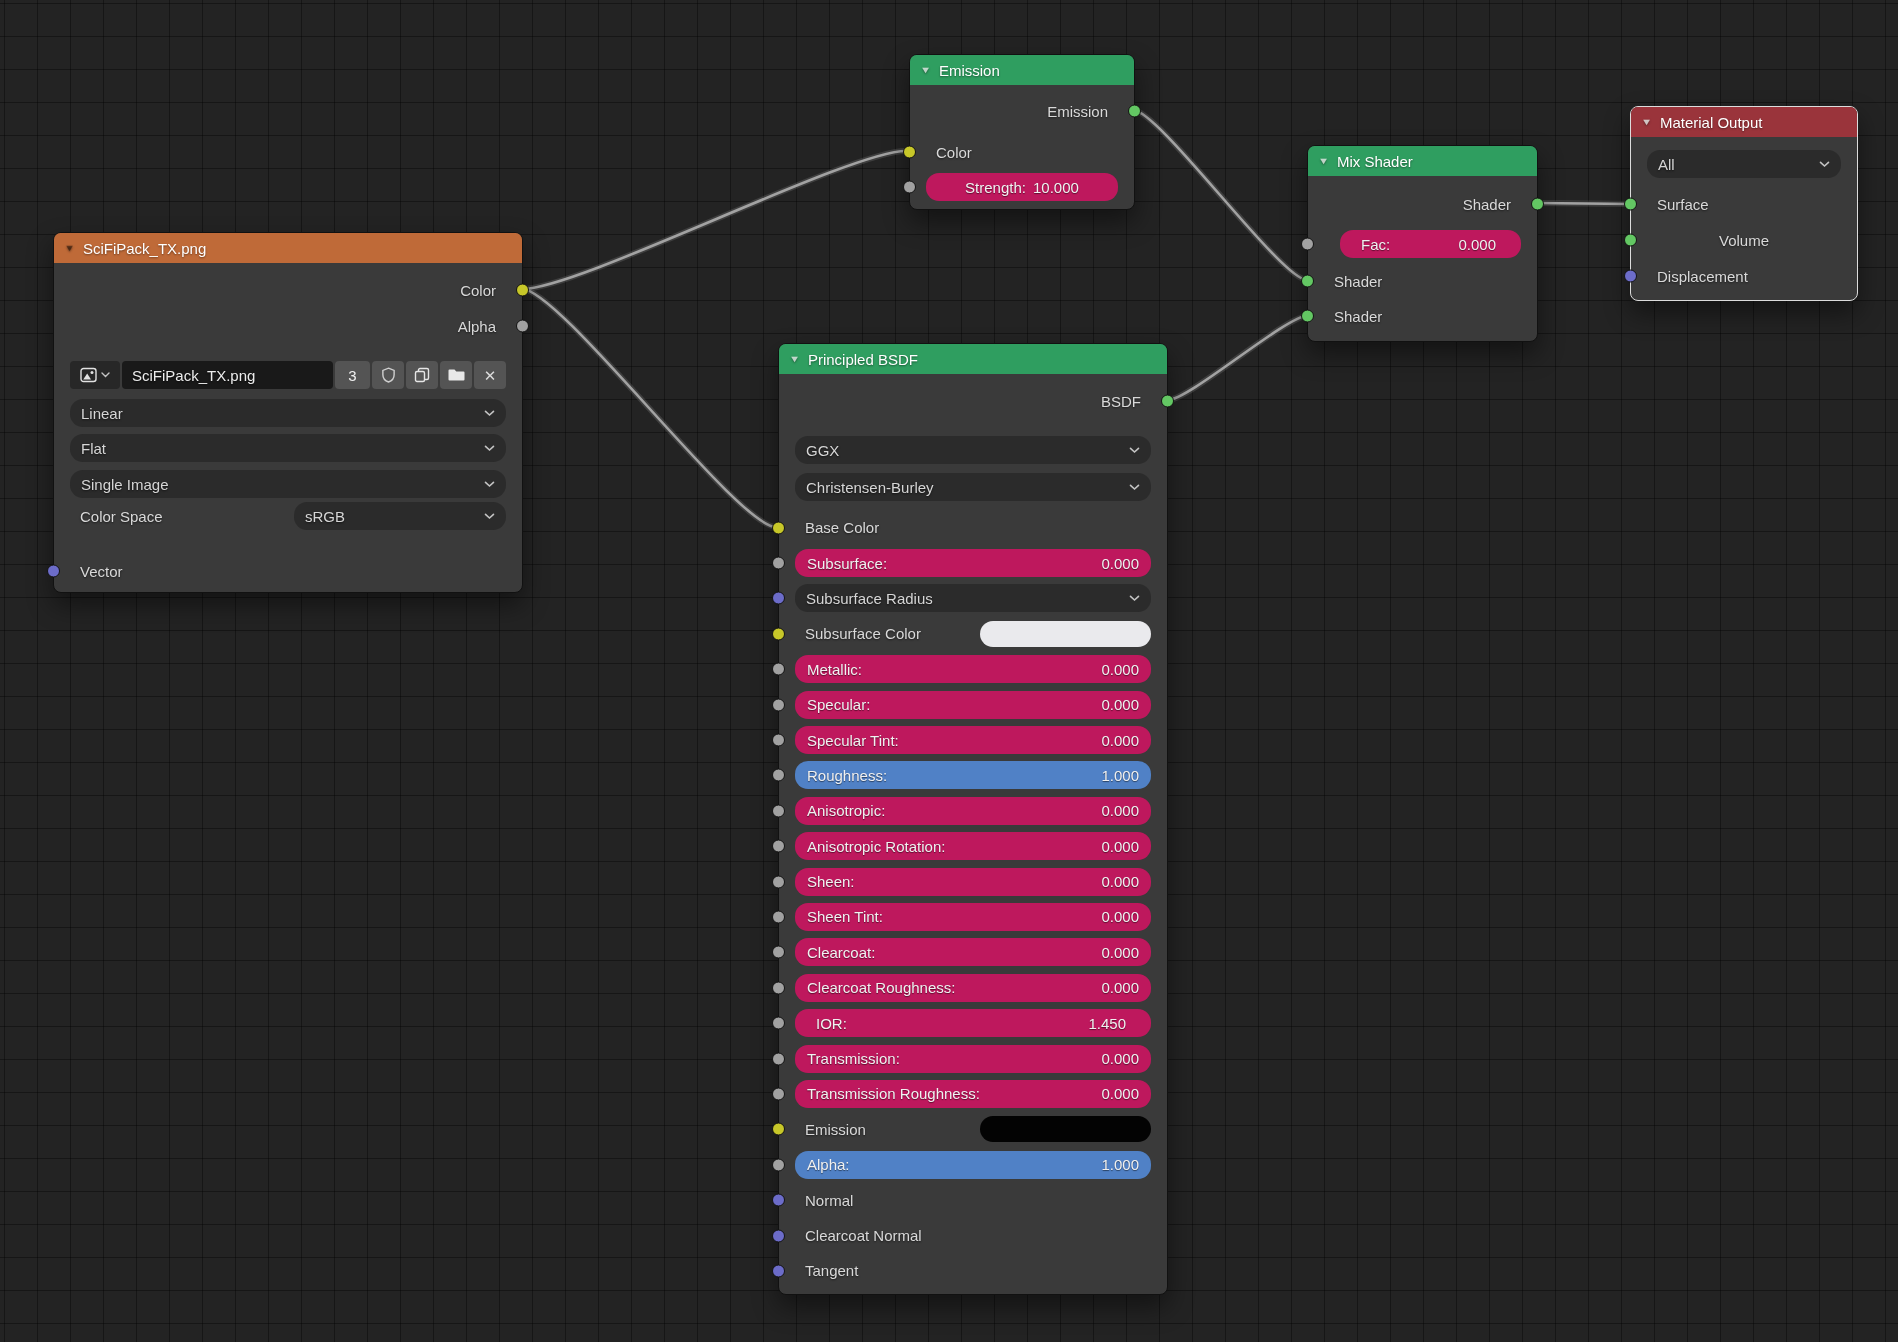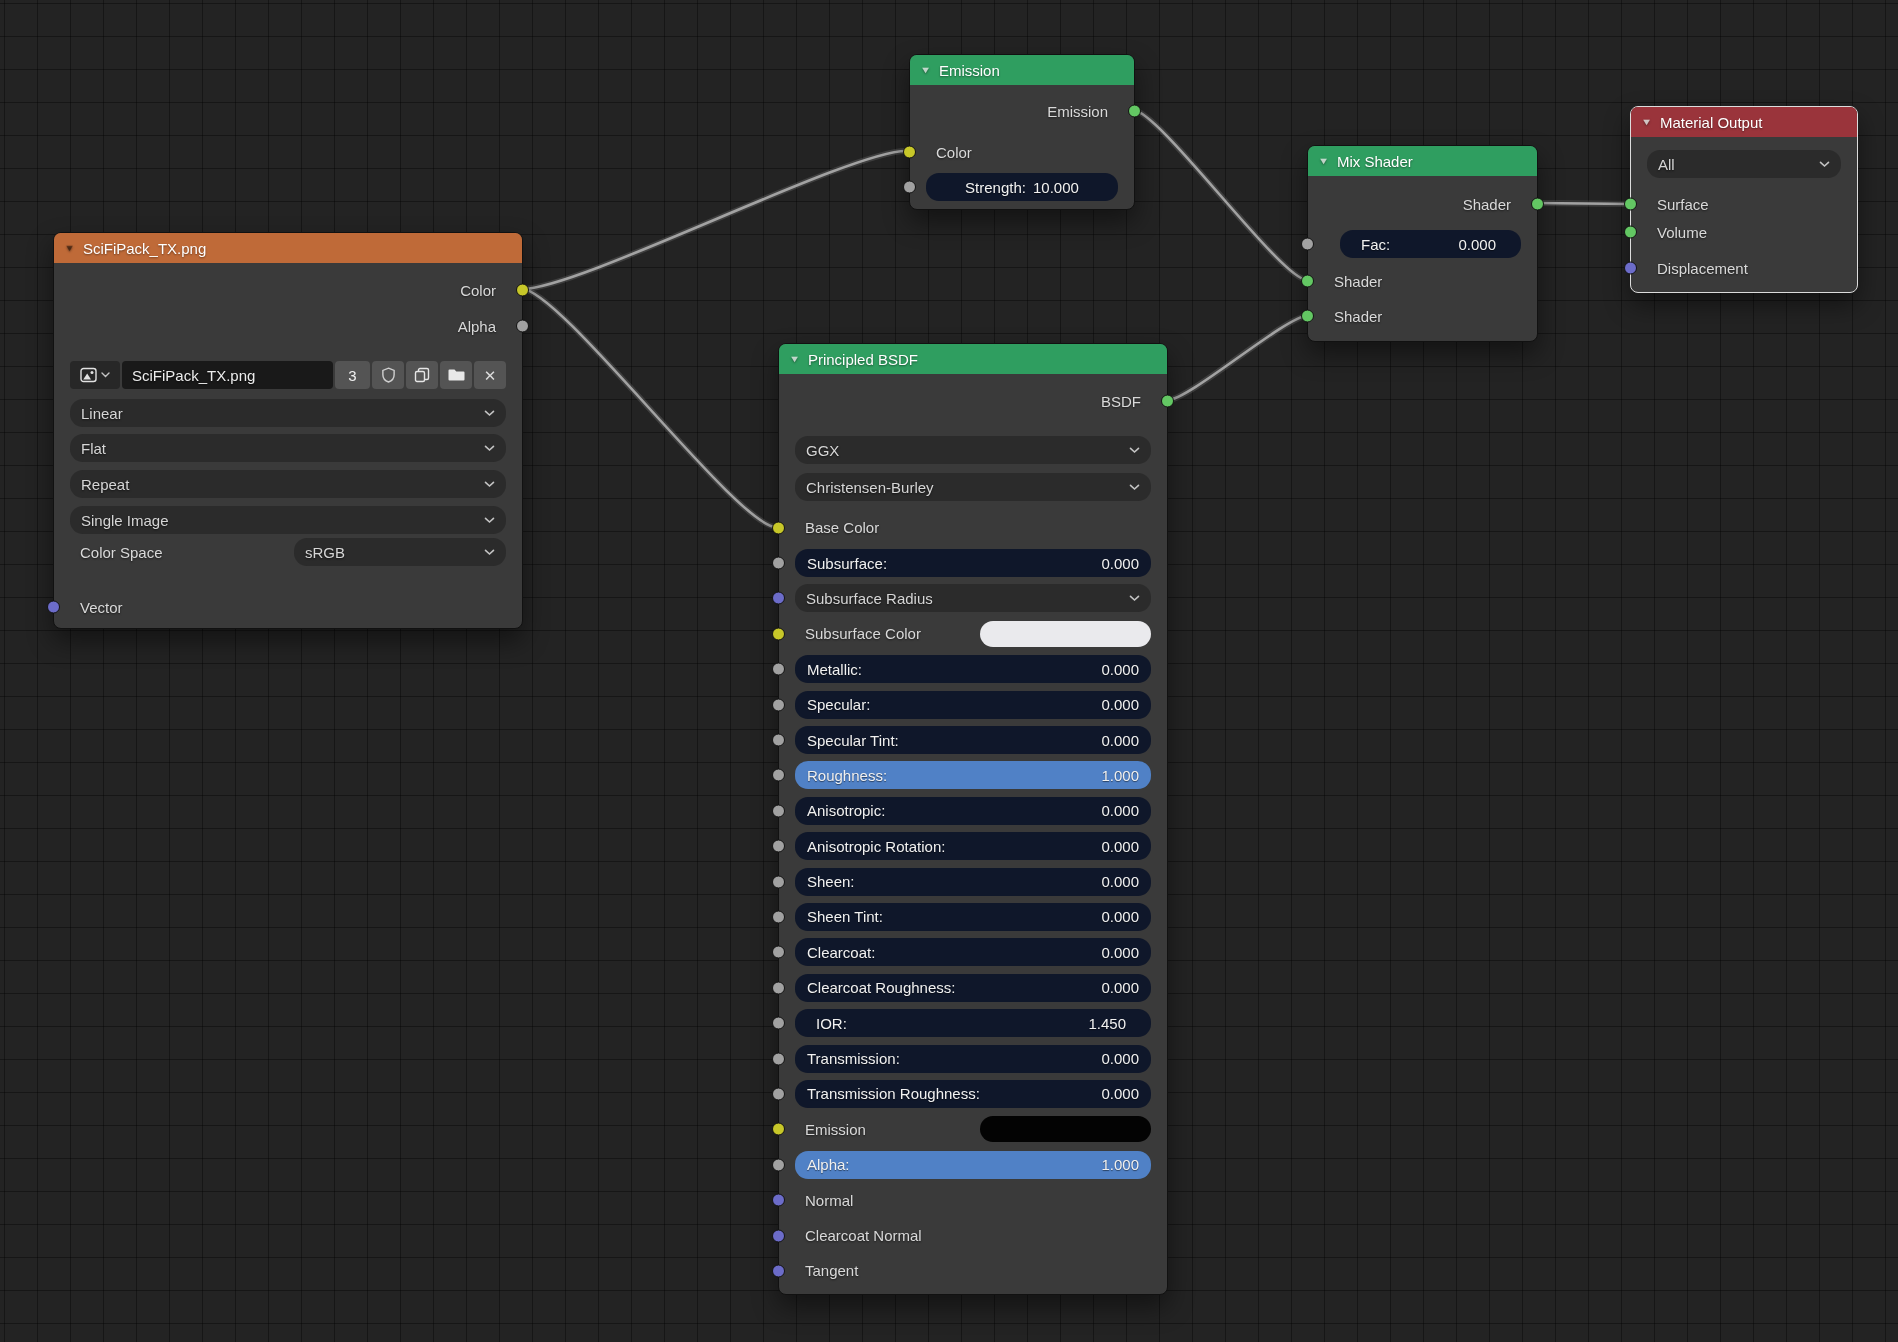--- a/index.html
+++ b/index.html
@@ -39,21 +39,21 @@
   .n-green .hdr{background:#2f9e60;}
   .n-red .hdr{background:#9a343b;}
 
   .row{position:relative;display:flex;align-items:center;margin:0 16px;height:28px;}
   .row.out{justify-content:flex-end;}
   .prow{position:relative;display:flex;align-items:center;margin:0 16px;height:35.4px;}
   .lbl{padding:0 10px;white-space:nowrap;text-shadow:0 1px 2px rgba(0,0,0,0.55);}
   .w{flex:1;height:28px;border-radius:13px;display:flex;align-items:center;box-sizing:border-box;min-width:0;}
   .dd{background:#2b2b2b;padding:0 11px;justify-content:space-between;color:#d6d6d6;}
   .dd span{text-shadow:0 1px 2px rgba(0,0,0,0.6);white-space:nowrap;}
-  .sl{background:#0f172a;padding:0 12px;justify-content:space-between;color:#f1f1f1;}
+  .sl{background:#be185d;padding:0 12px;justify-content:space-between;color:#f1f1f1;}
   .sl span{text-shadow:0 1px 1px rgba(0,0,0,0.5);white-space:nowrap;}
   .sl.hl{background:#5081c6;}
   .sl.center{justify-content:center;gap:7px;}
   .sl.nf span:first-child{margin-left:9px;}
   .sl.nf span:last-child{margin-right:13px;}
   .chev{flex:0 0 auto;}
 
   .sock{
     position:absolute;width:13px;height:13px;border-radius:50%;
     border:1px solid #131313;box-sizing:border-box;
@@ -168,28 +168,20 @@
   <div class="row" style="margin-top:7px;">
     <div class="w dd">
       <span>Flat</span>
       <svg class="chev" width="11" height="7" viewBox="0 0 11 7">
           <path d="M1.5 1.3 L5.5 5 L9.5 1.3" fill="none" stroke="#c3c3c3" stroke-width="1.6" stroke-linecap="round"></path>
         </svg>
     </div>
   </div>
   <div class="row" style="margin-top:8px;">
     <div class="w dd">
-      <span>Repeat</span>
-      <svg class="chev" width="11" height="7" viewBox="0 0 11 7">
-          <path d="M1.5 1.3 L5.5 5 L9.5 1.3" fill="none" stroke="#c3c3c3" stroke-width="1.6" stroke-linecap="round"></path>
-        </svg>
-    </div>
-  </div>
-  <div class="row" style="margin-top:8px;">
-    <div class="w dd">
       <span>Single Image</span>
       <svg class="chev" width="11" height="7" viewBox="0 0 11 7">
           <path d="M1.5 1.3 L5.5 5 L9.5 1.3" fill="none" stroke="#c3c3c3" stroke-width="1.6" stroke-linecap="round"></path>
         </svg>
     </div>
   </div>
   <div class="row" style="margin-top:4px;">
     <span class="lbl" style="flex:1;">Color Space</span>
     <div class="w dd" style="flex:0 0 212px;">
       <span>sRGB</span>
@@ -431,21 +423,21 @@
       <span>All</span>
       <svg class="chev" width="11" height="7" viewBox="0 0 11 7">
           <path d="M1.5 1.3 L5.5 5 L9.5 1.3" fill="none" stroke="#c3c3c3" stroke-width="1.6" stroke-linecap="round"></path>
         </svg>
     </div>
   </div>
   <div class="row" style="margin-top:12px;">
     <span class="sock l s-g"></span>
     <span class="lbl">Surface</span>
   </div>
-  <div class="row" style="">
+  <div class="row" style="margin-top:8px;justify-content:center;">
     <span class="sock l s-g"></span>
     <span class="lbl">Volume</span>
   </div>
   <div class="row" style="margin-top:8px;">
     <span class="sock l s-p"></span>
     <span class="lbl">Displacement</span>
   </div>
 </div>
 
 </body></html>

